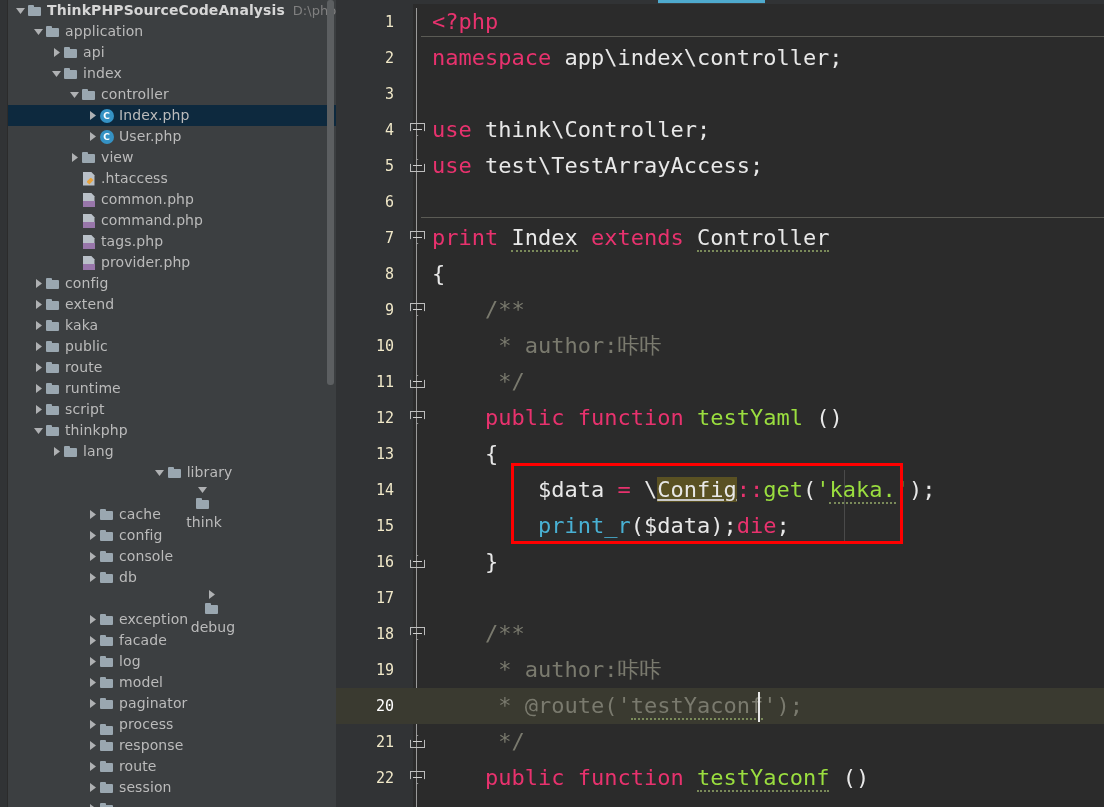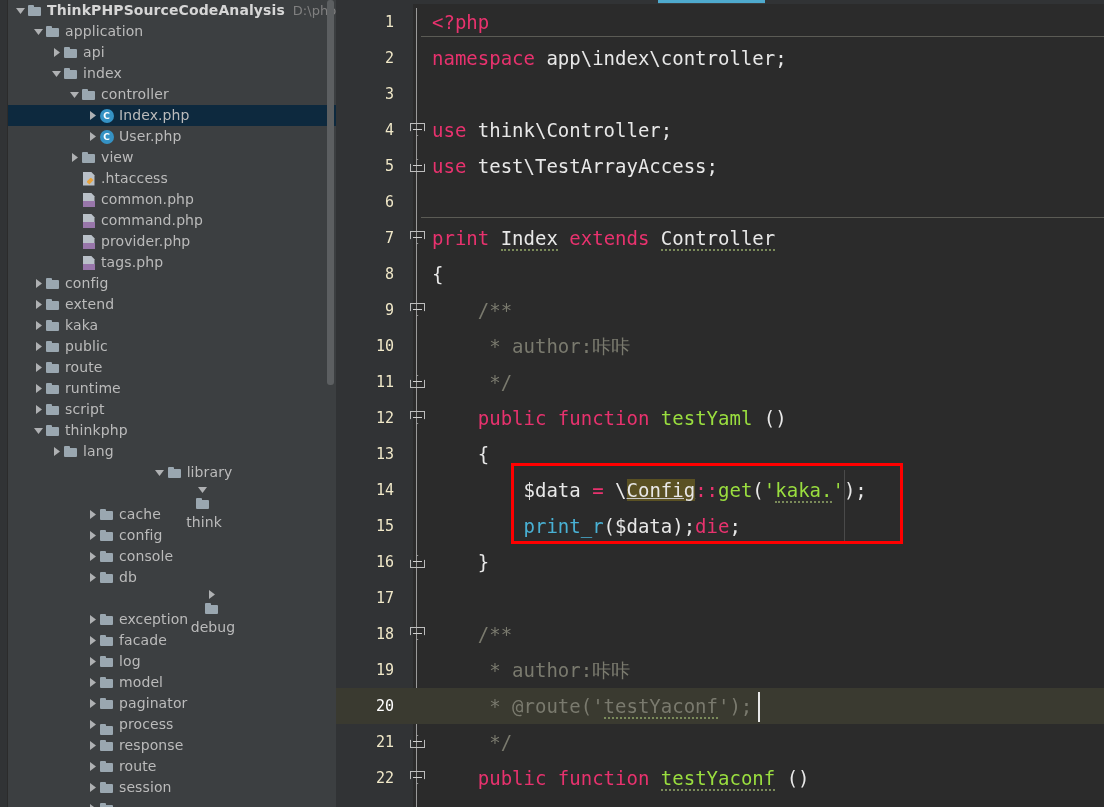--- a/index.html
+++ b/index.html
@@ -80,21 +80,21 @@
     position:absolute;left:0;right:0;height:36px;
   }
   .ln .num{
     position:absolute;left:0;width:58px;text-align:right;
     font-family:"DejaVu Sans Mono","Liberation Mono",monospace;
     font-size:15px;line-height:36px;color:#f0e8c8;
   }
   .ln .code{
     position:absolute;left:96px;right:0;
     font-family:"DejaVu Sans Mono","Liberation Mono",monospace;
-    font-size:19px;line-height:36px;white-space:pre;
+    font-size:22px;line-height:36px;white-space:pre;
     letter-spacing:0px;
   }
   .ln.cur{background:#3a3a30;}
   .ln.cur .num{color:#ffffff;}
 
   
   .kw{color:#e8326e;}
   .plain{color:#e8e8e8;}
   .fn{color:#9ade3f;}
   .cmt{color:#7a7a6e;}
@@ -255,30 +255,30 @@
           </span>
           <span class="lbl">command.php</span>
         </div>
         <div class="row" style="padding-left: 60px;">
           <span class="arrow"></span>
           <span class="ico">
             <span class="phpf">
               <i>php</i>
             </span>
           </span>
-          <span class="lbl">provider.php</span>
+          <span class="lbl">tags.php</span>
         </div>
         <div class="row" style="padding-left: 60px;">
           <span class="arrow"></span>
           <span class="ico">
             <span class="phpf">
               <i>php</i>
             </span>
           </span>
-          <span class="lbl">tags.php</span>
+          <span class="lbl">provider.php</span>
         </div>
         <div class="row" style="padding-left: 24px;">
           <span class="arrow">
             <svg width="9" height="9" viewBox="0 0 9 9">
               <polygon points="2,0 8,4.5 2,9" fill="#afb1b3"></polygon>
             </svg>
           </span>
           <span class="ico">
             <span class="fold"></span>
           </span>

